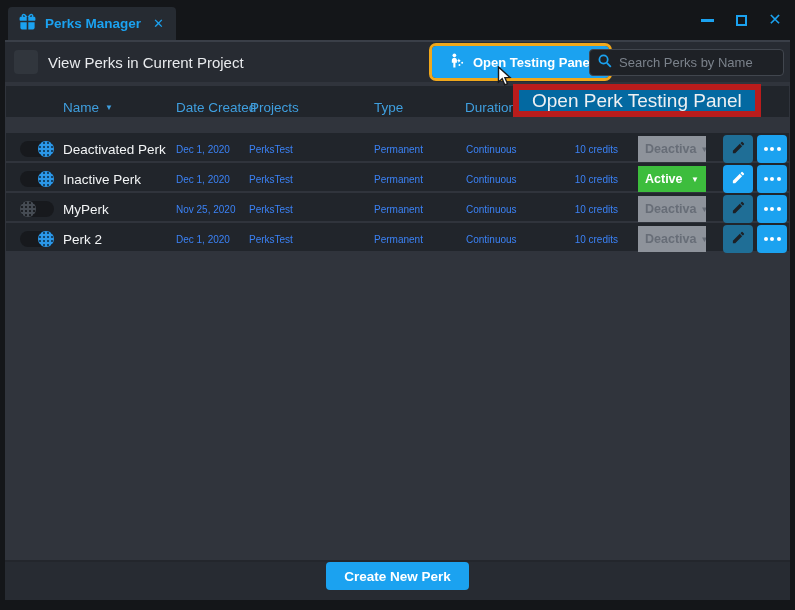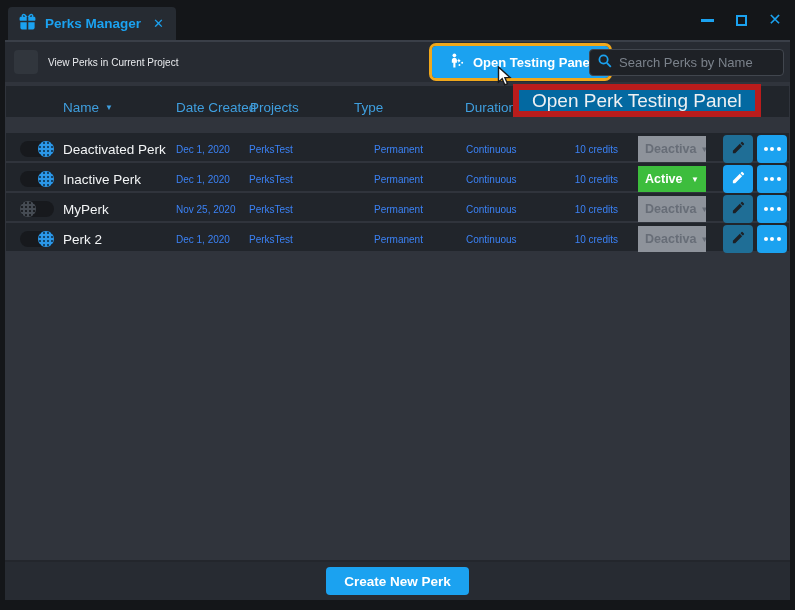--- a/index.html
+++ b/index.html
@@ -19,21 +19,21 @@
   .wc-max i { display:block; width:11px; height:11px; border:2.5px solid #1ba2f0; }
   .wc-close { color:#1ba2f0; font-size:16px; font-weight:bold; line-height:16px; }
 
   
   .content { position:absolute; left:5px; right:5px; top:40px; bottom:10px;
              background:#30343c; border-top:2px solid #3a3f48; }
 
   
   .toolbar { position:absolute; left:0; top:0; right:0; height:40px; background:#272b32; }
   .checkbox { position:absolute; left:9px; top:8px; width:24px; height:24px; background:#31363d; border-radius:4px; cursor:pointer; }
-  .chk-label { position:absolute; left:43px; top:0; height:40px; display:flex; align-items:center; color:#e9ebee; font-size:10px; }
+  .chk-label { position:absolute; left:43px; top:0; height:40px; display:flex; align-items:center; color:#e9ebee; font-size:15px; }
 
   .test-btn { position:absolute; left:427px; top:4px; height:32px; display:flex; align-items:center; gap:8px;
               padding:0 16px; background:#1ba2f0; border:none; border-radius:4px; outline:3px solid #f0a81c;
               color:#fff; font-size:13px; font-weight:bold; font-family:inherit; cursor:pointer; }
   .test-btn svg { width:17px; height:17px; }
 
   .search-wrap { position:absolute; left:584px; top:7px; width:195px; height:27px; background:#1e2126;
                  border:1px solid #41464e; border-radius:4px; display:flex; align-items:center; padding:0 7px; gap:6px; }
   .search-wrap svg { flex:0 0 auto; }
   .search-input { flex:1; background:transparent; border:none; outline:none; color:#c9ced4;
@@ -78,21 +78,21 @@
   .btn-edit { left:717px; }
   .btn-edit.enabled  { background:#1ba2f0; color:#fff; }
   .btn-edit.disabled { background:#1f6e96; color:#1d2126; }
   .btn-edit svg { width:15px; height:15px; fill:currentColor; }
   .btn-more { left:751px; background:#1ba2f0; }
   .dots { display:flex; gap:2.5px; }
   .dots i { display:block; width:4px; height:4px; border-radius:50%; background:#fff; }
 
   
   .footerbar { position:absolute; left:0; right:0; bottom:0; height:40px; background:#272b32;
-               border-top:2px solid #23262c; display:flex; align-items:center; justify-content:center; }
+               border-top:2px solid #23262c; display:flex; align-items:flex-start; justify-content:center; }
   .create-btn { height:28px; padding:0 18px; background:#1ba2f0; border:none; border-radius:4px;
                 color:#fff; font-size:13.5px; font-weight:bold; font-family:inherit; cursor:pointer; }
 
   
   .tooltip { position:absolute; left:513px; top:84px; height:33px; padding:0 13px; display:flex; align-items:center;
              background:#0369a1; border:6px solid #b91c1c; color:#eef0f2; font-size:19px; z-index:5; }
   .cursor { position:absolute; left:497px; top:66px; z-index:6; pointer-events:none; }
 </style>
 </head>
 <body>
@@ -154,21 +154,21 @@
       <span class="th" style="left:57px">
         <span>Name</span>
         <span class="sort-caret">▼</span>
       </span>
       <span class="th" style="left:170px">
           <span>Date Created</span>
         </span>
       <span class="th" style="left:244px">
           <span>Projects</span>
         </span>
-      <span class="th" style="left:348px">
+      <span class="th" style="left:368px">
           <span>Type</span>
         </span>
       <span class="th" style="left:459px">
           <span>Duration</span>
         </span>
     </div>
 
     <div class="rows" id="rows-container">
   <div class="row">
     <span class="toggle on">

